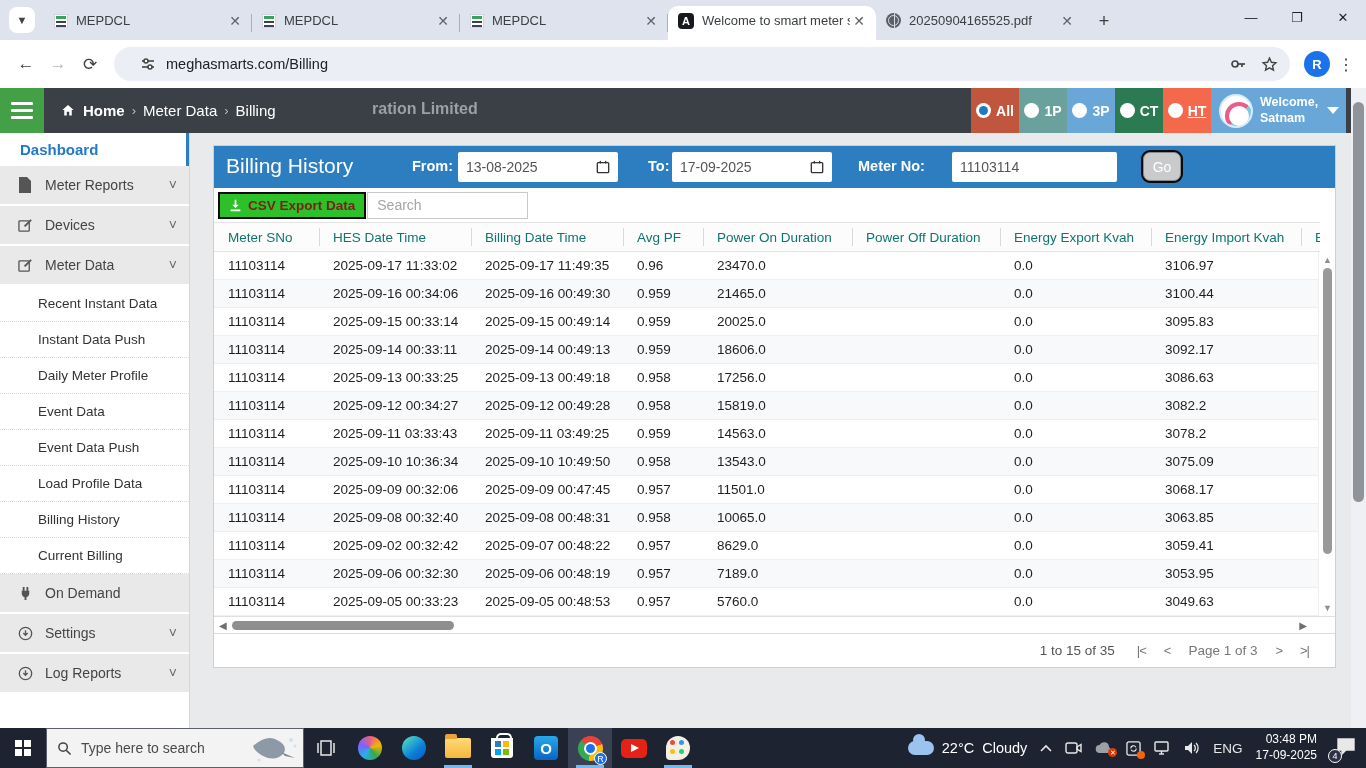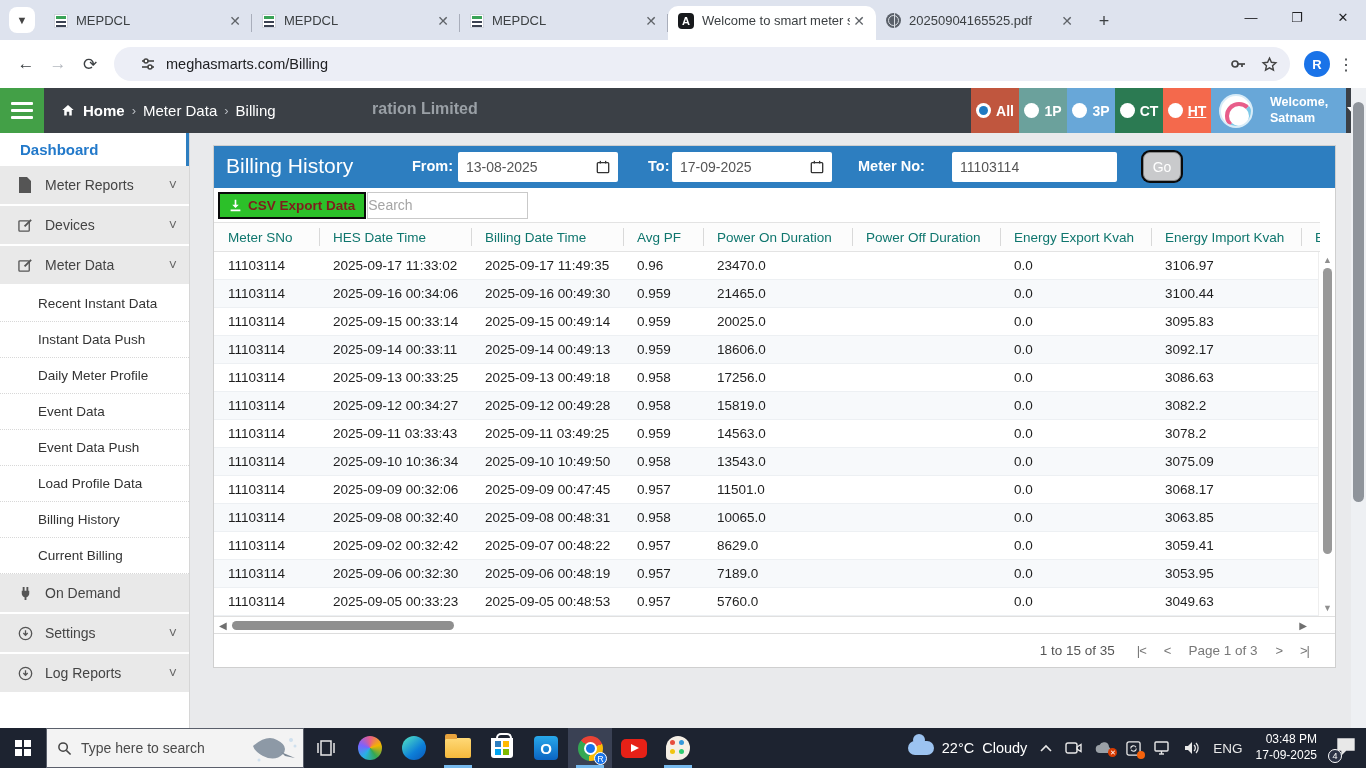--- a/index.html
+++ b/index.html
@@ -48,21 +48,21 @@
   .burger i { display:block; width:22px; height:3px; background:#fff; border-radius:1px; }
   .crumbs { display:flex; align-items:center; color:#fff; font-size:15px; margin-left:16px; gap:7px; white-space:nowrap; }
   .crumbs .sep { color:#b9bdc2; font-size:13px; }
   .crumb-home { font-weight:bold; }
   .marquee { position:absolute; left:372px; top:12px; color:#9aa0a6; font-size:16px; font-weight:bold; }
   .hdr-right { margin-left:auto; display:flex; align-items:stretch; }
   .phase { width:48px; display:flex; align-items:center; justify-content:center; gap:5px; color:#fff;
     font-size:14px; font-weight:bold; }
   .radio { width:15px; height:15px; background:#fff; border-radius:50%; position:relative; flex:none; }
   .radio.checked::after { content:""; position:absolute; inset:3px; border-radius:50%; background:#1f7ac2; }
-  .welcome { width:135px; background:#68a7d8; display:flex; align-items:center; padding:0 8px; gap:17px; }
+  .welcome { width:135px; background:#68a7d8; display:flex; align-items:center; padding:0 8px; gap:7px; }
   .logo-badge { width:34px; height:34px; border-radius:50%; background:#fff; position:relative; flex:none;
     border:2px solid #d8ecf8; overflow:hidden; }
   .logo-badge::before { content:""; position:absolute; left:4px; top:6px; width:20px; height:20px; border-radius:50%;
     border:4px solid #e85d8a; border-bottom-color:#7ec8e8; border-right-color:#7ec8e8; }
   .welcome-text { color:#fff; font-size:12.5px; font-weight:bold; line-height:1.25; }
   .caret-down { width:0; height:0; border-left:6px solid transparent; border-right:6px solid transparent;
     border-top:7px solid #fff; margin-left:2px; }
   .hdr-pad { width:20px; }
 
   
@@ -86,21 +86,21 @@
     display:flex; align-items:center; padding:14px 8px; font-size:14px; color:#555; }
   .datebox .dtxt { flex:1; }
   .input-plain { position:absolute; top:6px; height:30px; background:#fff; border:none; border-radius:2px;
     padding:0 8px; font-size:14px; color:#555; font-family:"Liberation Sans",sans-serif; }
   .go-btn { position:absolute; left:929px; top:6px; width:38px; height:29px; background:#c9cacc; color:#fff;
     font-size:14px; border:1px solid #8a8a8a; border-radius:7px; box-shadow:0 0 0 2px #0a0a0a; cursor:pointer;
     font-family:"Liberation Sans",sans-serif; }
   .toolbar { height:34px; display:flex; align-items:center; padding-left:4px; }
   .csv-btn { height:27px; background:#2cc029; color:#7f1d1d; font-weight:bold; font-size:13.5px; border:2px solid #0a0a0a;
     display:flex; align-items:center; gap:6px; padding:0 9px; cursor:pointer; font-family:"Liberation Sans",sans-serif; }
-  .search-in { height:27px; width:161px; border:1px solid #c9c9c9; font-size:14px; padding:0 0; color:#333;
+  .search-in { height:27px; width:161px; border:1px solid #c9c9c9; font-size:14px; padding:0 9px; color:#333;
     font-family:"Liberation Sans",sans-serif; margin-left:1px; }
   .search-in::placeholder { color:#a5a5a5; }
 
   .tablewrap { position:relative; }
   .grid-cols { display:grid; grid-template-columns:105px 152px 152px 80px 149px 148px 151px 150px 120px; }
   .tclip { width:1106px; overflow:hidden; }
   .thead { height:30px; align-items:center; background:#fcfcfc; color:#0f766e; font-size:13.5px; border-top:1px solid #e3e3e3;
     border-bottom:1px solid #e3e3e3; }
   .thead > span { padding-left:14px; position:relative; white-space:nowrap; }
   .thead > span + span::before { content:""; position:absolute; left:0; top:-2px; height:18px; width:1px; background:#d9d9d9; }

